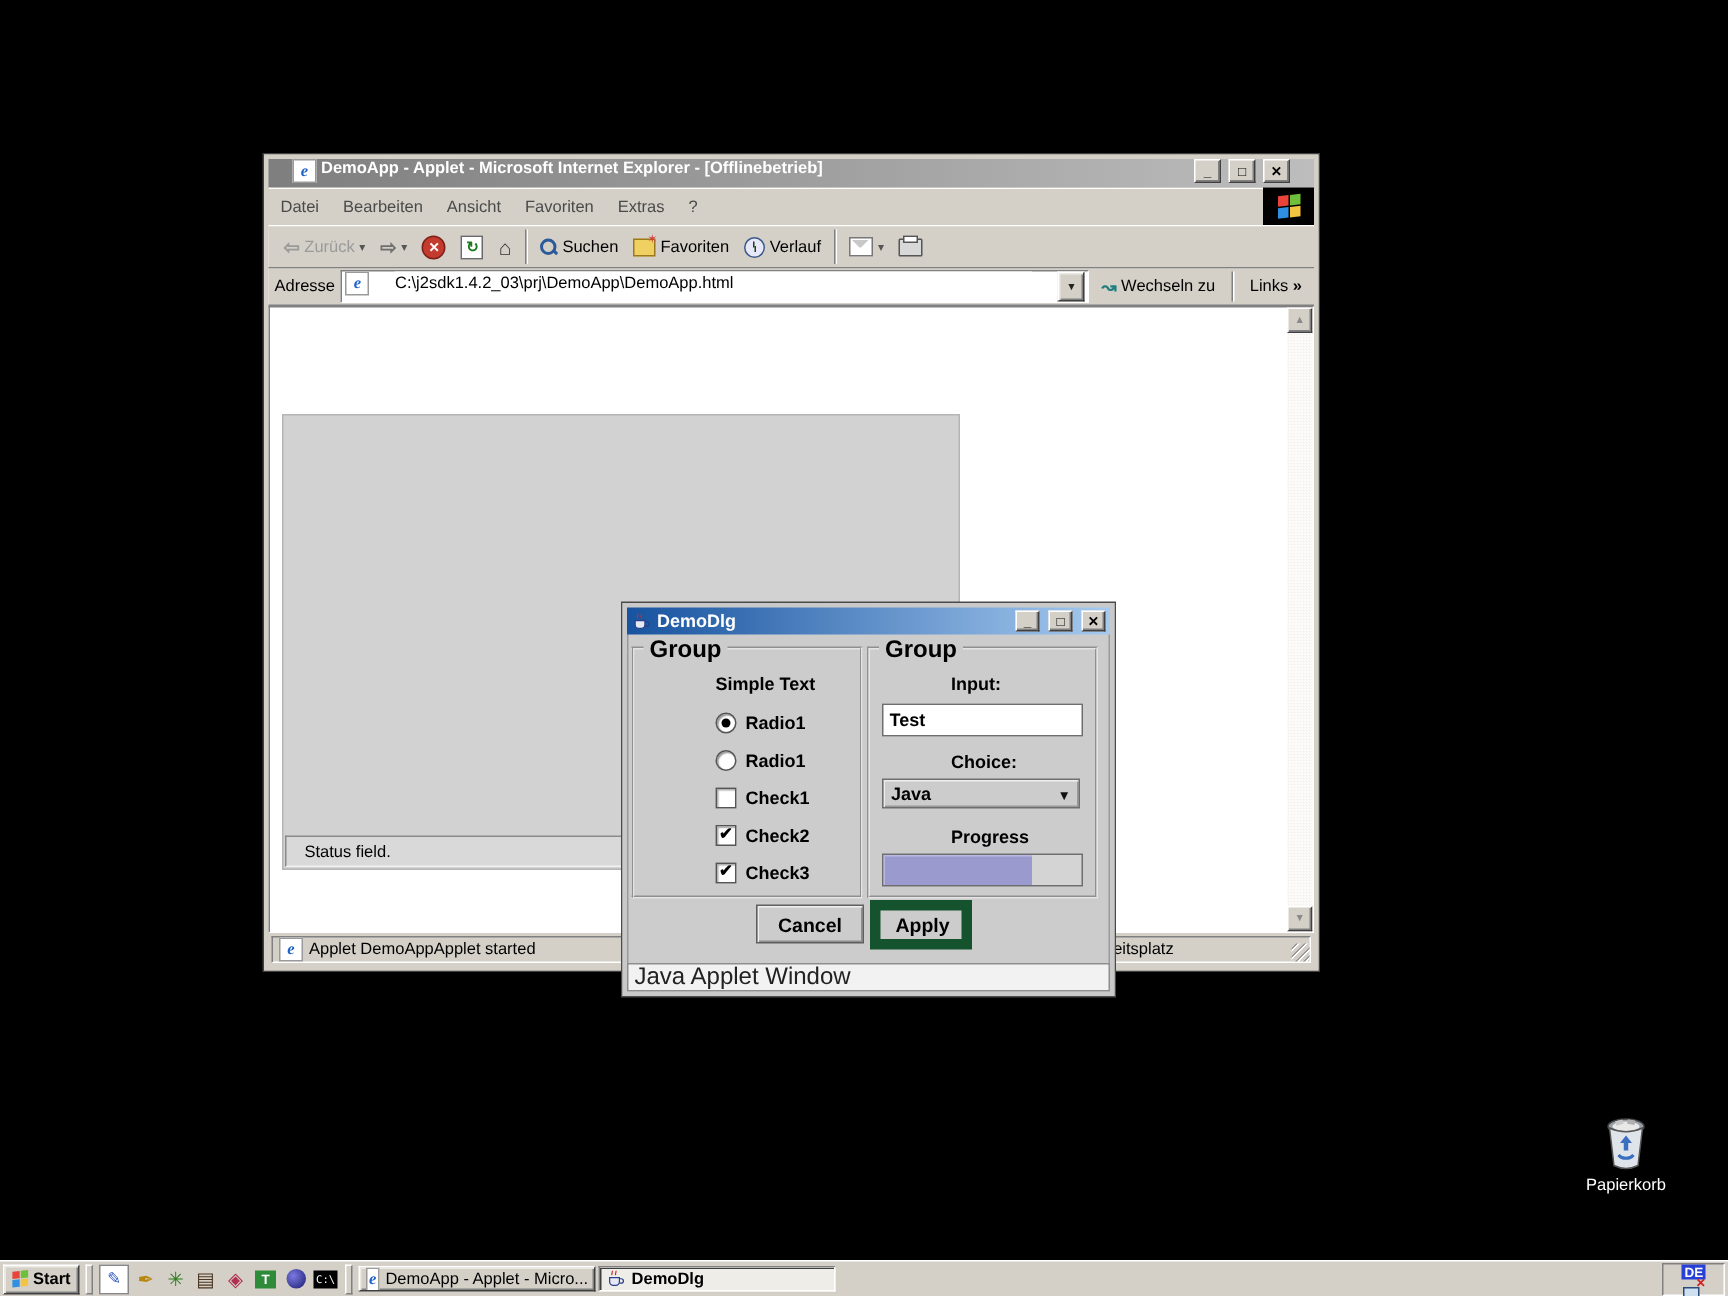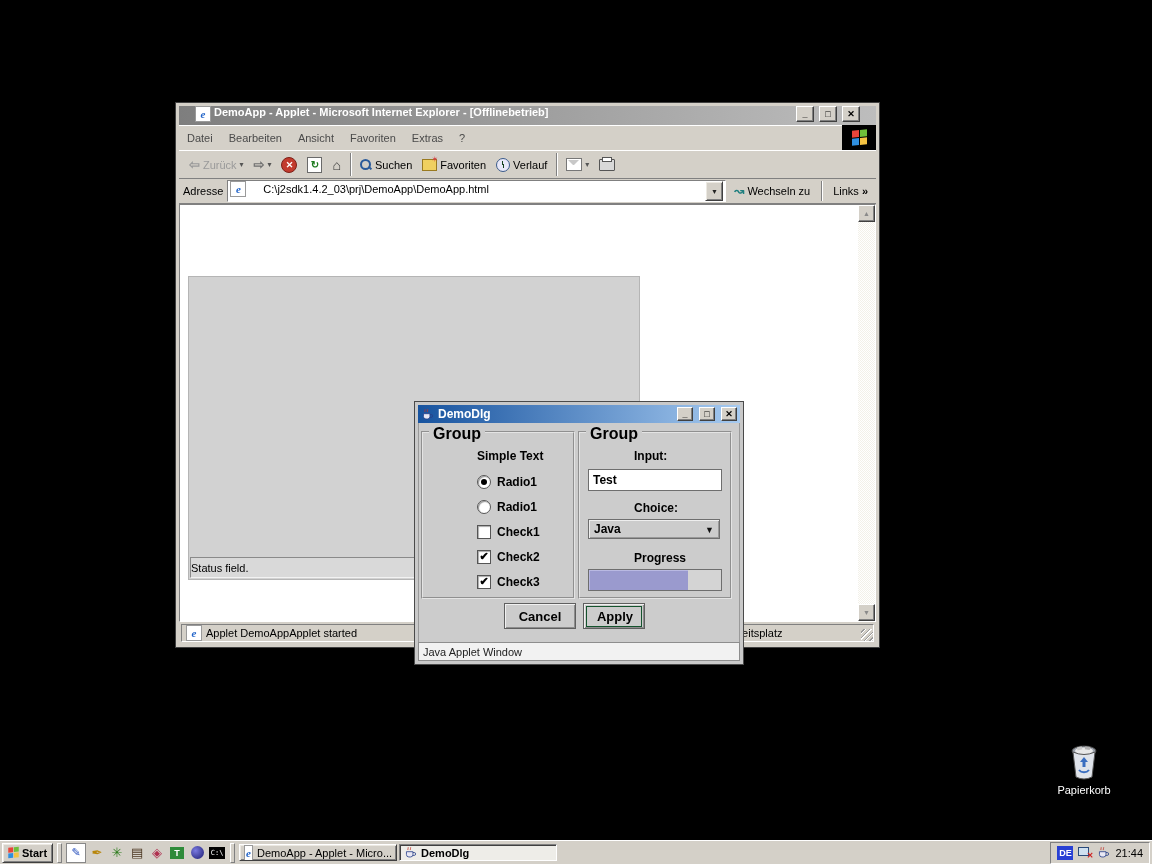--- a/index.html
+++ b/index.html
@@ -55,21 +55,21 @@
   .go-arrow-icon{color:#1f7f7f;font-size:12px;font-weight:bold;}
   .content{flex:1;background:#fff;position:relative;overflow:hidden;border:1px solid;border-color:#808080 #fff #fff #808080;}
   .content h1{margin:20px 0 0 11px;font-family:"Liberation Serif",serif;font-size:30px;font-weight:bold;}
   .applet{left:9px;top:72px;width:450px;height:302px;background:#d2d2d2;position:absolute;
           box-shadow:0 0 0 1px #b5b5b5;}
   .applet-menubar{height:24px;display:flex;align-items:center;gap:15px;padding:0 6px;
                   border-bottom:1px solid #9b9b9b;box-shadow:0 1px 0 #e8e8e8;}
   .applet-menu-item{font-weight:bold;font-size:11px;}
   .applet-statusfield{position:absolute;left:1px;right:1px;bottom:1px;height:19px;background:#d9d9d9;
                       border:1px solid;border-color:#8a8a8a #f2f2f2 #f2f2f2 #8a8a8a;
-                      display:flex;align-items:center;padding:0 0;font-size:11px;}
+                      display:flex;align-items:center;padding:0 12px;font-size:11px;}
   .scrollbar{position:absolute;top:0;right:0;bottom:0;width:17px;
              background:repeating-conic-gradient(#f3f1e9 0 25%, #ffffff 0 50%) 0 0/2px 2px;}
   .sb-btn{position:absolute;left:0;width:15px;height:15px;background:#d4d0c8;
           border:1px solid;border-color:#fff #404040 #404040 #fff;box-shadow:inset -1px -1px 0 #808080;
           display:flex;align-items:center;justify-content:center;color:#8a8a8a;font-size:7px;}
   .statusbar{height:20px;display:flex;align-items:center;gap:2px;background:#d4d0c8;padding:1px 2px;}
   .status-pane{height:16px;display:flex;align-items:center;gap:4px;padding:0 4px;
                border:1px solid;border-color:#808080 #fff #fff #808080;font-size:11px;}
   .status-pane.left{width:508px;}
   .status-pane.right{flex:1;position:relative;}
@@ -102,41 +102,41 @@
   .combo{position:absolute;left:8px;width:132px;height:20px;background:#ccc;border:1px solid #6e6e6e;
          box-shadow:inset 1px 1px 0 #eee, inset -1px -1px 0 #999;
          display:flex;align-items:center;justify-content:space-between;padding:0 5px;box-sizing:border-box;}
   .combo .caret::before{content:"▼";font-size:9px;color:#111;}
   .progress{position:absolute;left:8px;width:132px;height:20px;border:1px solid #6e6e6e;background:#d4d4d4;}
   .progress .fill{height:100%;background:#9a9ace;box-shadow:inset 1px 1px 0 #b9b9e2;}
   .m-btn{position:absolute;top:180px;height:26px;background:#ccc;border:1px solid #5f5f5f;
          box-shadow:inset 1px 1px 0 #f0f0f0, inset -1px -1px 0 #8d8d8d;
          display:flex;align-items:center;justify-content:center;font-weight:bold;font-size:13px;}
   .m-btn .inner{padding:2px 8px;}
-  .m-btn.focus .inner{border:1px solid #14532d;padding-left:10px;}
+  .m-btn.focus .inner{border:7px solid #14532d;padding-left:10px;}
   .dlg-banner{position:absolute;left:0;right:0;bottom:0;height:17px;background:#f2f2f2;
               border:1px solid #8e8e8e;display:flex;align-items:center;padding:0 4px;
-              font-size:11px;font-weight:normal;color:#222;}
+              font-size:16px;font-weight:normal;color:#222;}
   .java-cup-icon{width:13px;height:13px;display:inline-block;}
 
   
   .desktop-icon{left:1055px;top:744px;width:58px;display:flex;flex-direction:column;align-items:center;gap:4px;}
   .desktop-icon .cap{color:#fff;font-size:11px;}
 
   
   .taskbar{left:0;bottom:0;width:1152px;height:24px;background:#d4d0c8;border-top:1px solid #fff;
            display:flex;align-items:center;gap:2px;padding:0 2px;box-sizing:border-box;z-index:50;}
   .start-btn{display:flex;align-items:center;gap:3px;height:20px;padding:0 5px;font-weight:bold;font-size:11px;}
   .tb-grip{width:3px;height:18px;border:1px solid;border-color:#fff #808080 #808080 #fff;margin:0 2px;}
   .ql{width:18px;height:18px;display:flex;align-items:center;justify-content:center;font-size:12px;}
   .task-btn{width:158px;height:17px;display:flex;align-items:center;gap:4px;padding:0 4px;font-size:11px;
             overflow:hidden;white-space:nowrap;}
   .task-btn.active{background:#eeede8;border-color:#808080 #fff #fff #808080;box-shadow:inset 1px 1px 0 #404040;font-weight:bold;}
   .tray{margin-left:auto;height:20px;display:flex;align-items:center;gap:5px;padding:0 6px;
-        border:1px solid;border-color:#808080 #fff #fff #808080;}
+        border:1px solid;border-color:#808080 #fff #fff #808080;flex-direction:column;}
   .lang-badge{width:16px;height:14px;background:#2840d4;color:#fff;font-size:9px;font-weight:bold;
               display:flex;align-items:center;justify-content:center;}
   .clock{font-size:11px;}
 
   
   .g-compose{background:#fff;border:1px solid #888;color:#2a52be;}
   .g-compose::before{content:"✎";font-size:11px;}
   .g-sign{color:#b8860b;}.g-sign::before{content:"✒";font-size:13px;}
   .g-bug{color:#2e7d1e;}.g-bug::before{content:"✳";font-size:13px;}
   .g-book{color:#4b3621;}.g-book::before{content:"▤";font-size:13px;}

